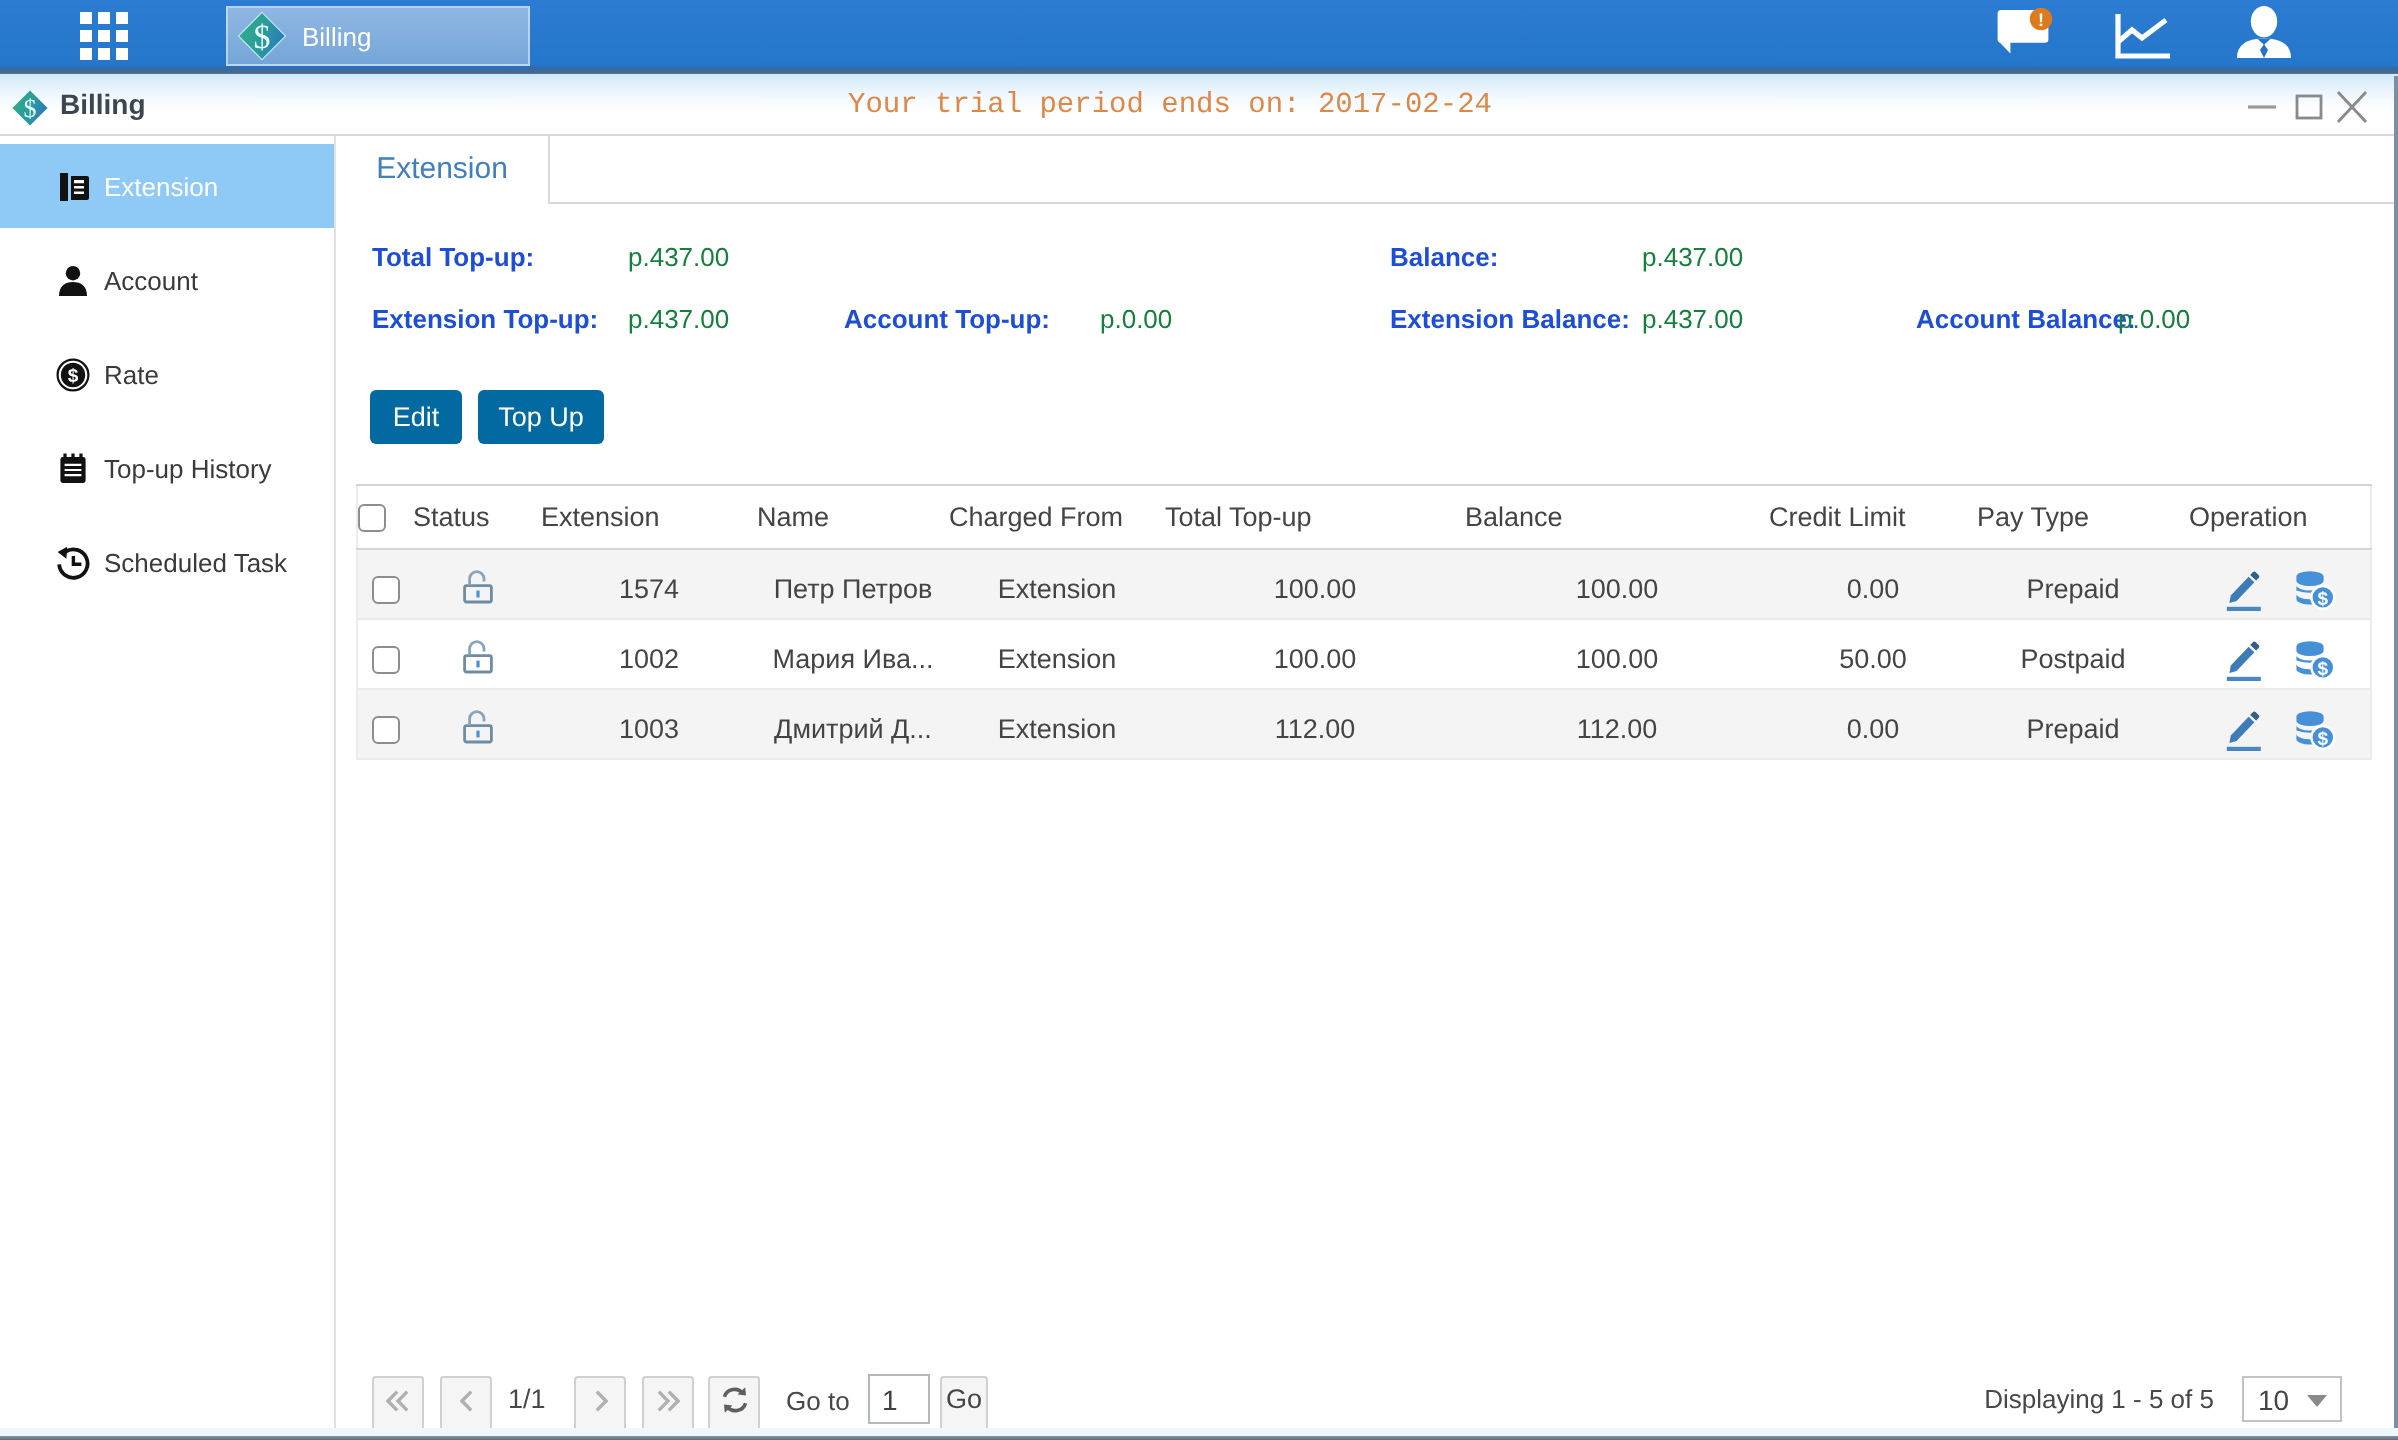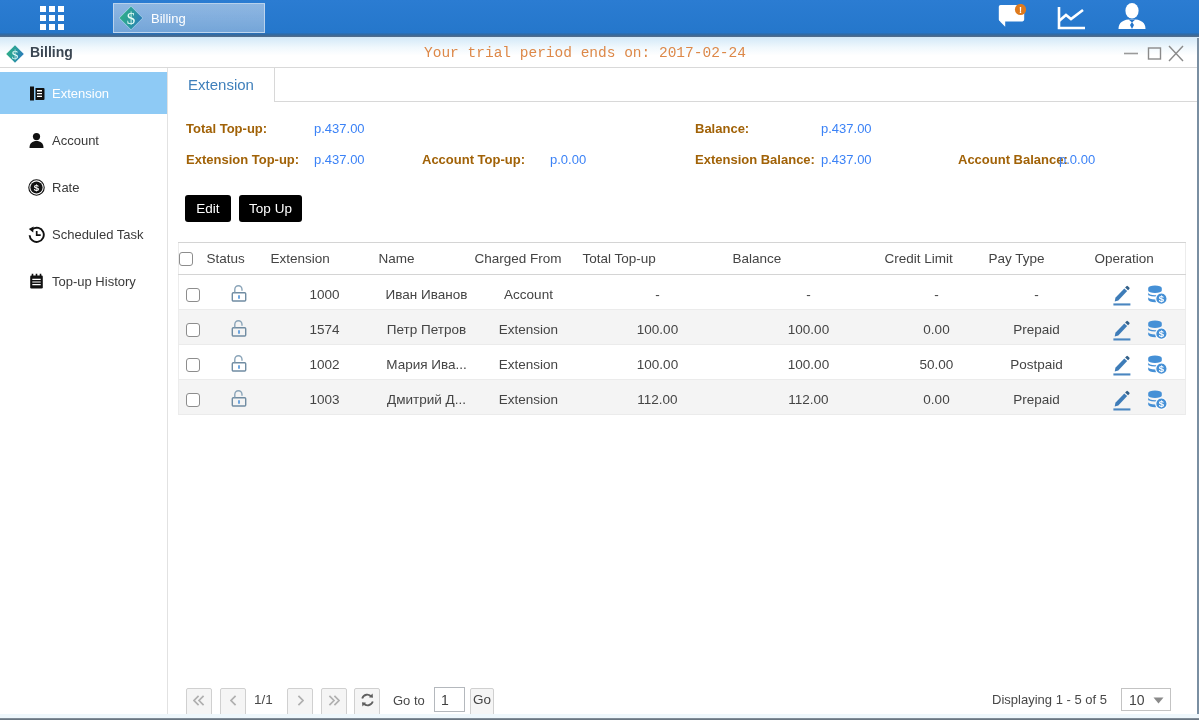--- a/index.html
+++ b/index.html
@@ -38,25 +38,25 @@
 #sidebar li.sel { background:#8ecaf5; color:#fff; }
 
 
 #tabrow { position:absolute; left:168px; top:68px; width:1031px; height:34px; }
 #tabrow .line { position:absolute; left:107px; right:0; bottom:0; height:1px; background:#d8d8d8; }
 #tabrow .tab { position:absolute; left:0; top:0; width:107px; height:34px;
   border-right:1px solid #d8d8d8; background:#fff;
   font-size:15px; color:#4080bb; text-align:center; line-height:34px; }
 
 
-.lab { position:absolute; font-weight:bold; font-size:13px; color:#a16207; white-space:nowrap; line-height:15px; }
-.val { position:absolute; font-size:13px; color:#3b82f6; white-space:nowrap; line-height:15px; }
-
-
-.btn { position:absolute; background:#000000; color:#fff; font-size:13.5px;
+.lab { position:absolute; font-weight:bold; font-size:13px; color:#1d4ed8; white-space:nowrap; line-height:15px; }
+.val { position:absolute; font-size:13px; color:#15803d; white-space:nowrap; line-height:15px; }
+
+
+.btn { position:absolute; background:#0369a1; color:#fff; font-size:13.5px;
   border-radius:3px; text-align:center; line-height:27px; height:27px; }
 
 
 #grid { position:absolute; left:178px; top:242px; width:1007px;
   border-collapse:collapse; table-layout:fixed; border-left:1px solid #ececec; border-right:1px solid #ececec; }
 #grid th { border-top:1px solid #d4d4d4; border-bottom:1px solid #d4d4d4;
   height:32px; font-size:13.5px; font-weight:normal; color:#444; text-align:left; }
 #grid td { height:35px; padding-top:5px; border-bottom:1px solid #ebebeb; font-size:13.5px;
   color:#444; text-align:center; }
 #grid tr.alt td { background:#f4f4f4; }
@@ -164,33 +164,33 @@
     <li>
         <svg class="ic" viewBox="0 0 17 17">
           <circle cx="8.5" cy="8.5" r="7.7" fill="none" stroke="#111" stroke-width="1.1"></circle>
           <circle cx="8.5" cy="8.5" r="6.1" fill="#111"></circle>
           <text x="8.5" y="11.9" font-size="9.5" font-weight="bold" fill="#fff" text-anchor="middle" font-family="Liberation Sans">$</text>
         </svg>
         <span>Rate</span>
       </li>
     <li>
         <svg class="ic" viewBox="0 0 17 17">
+          <rect x="2.2" y="2.5" width="12.6" height="13" rx="1.2" fill="#111"></rect>
+          <path d="M4.5 0.8 v3 M8.5 0.8 v3 M12.5 0.8 v3" stroke="#111" stroke-width="1.6"></path>
+          <path d="M4.3 6.4 h8.4 M4.3 9 h8.4 M4.3 11.6 h8.4" stroke="#fff" stroke-width="1.1"></path>
+        </svg>
+        <span>Top-up History</span>
+      </li>
+    <li>
+        <svg class="ic" viewBox="0 0 17 17">
           <path d="M4.6 3 a7.1 7.1 0 1 1 -3 6.2" fill="none" stroke="#111" stroke-width="1.9"></path>
           <path d="M5.6 0.4 l-4.8 2.6 4.4 3.4 z" fill="#111"></path>
           <path d="M8.7 5 v4.1 h4" stroke="#111" stroke-width="1.7" fill="none"></path>
         </svg>
         <span>Scheduled Task</span>
-      </li>
-    <li>
-        <svg class="ic" viewBox="0 0 17 17">
-          <rect x="2.2" y="2.5" width="12.6" height="13" rx="1.2" fill="#111"></rect>
-          <path d="M4.5 0.8 v3 M8.5 0.8 v3 M12.5 0.8 v3" stroke="#111" stroke-width="1.6"></path>
-          <path d="M4.3 6.4 h8.4 M4.3 9 h8.4 M4.3 11.6 h8.4" stroke="#fff" stroke-width="1.1"></path>
-        </svg>
-        <span>Top-up History</span>
       </li>
   </ul>
 </div>
 
 <div id="tabrow">
   <div class="line"></div>
   <div class="tab">Extension</div>
 </div>
 
 <div class="lab" style="left:186px; top:121px;">Total Top-up:</div>
@@ -228,38 +228,20 @@
     <th><span class="cb"></span></th>
         <th>Status</th>
         <th>Extension</th>
         <th>Name</th>
     <th>Charged From</th>
         <th>Total Top-up</th>
         <th>Balance</th>
         <th>Credit Limit</th>
     <th>Pay Type</th>
         <th style="padding-left:10px">Operation</th>
-  </tr>
-  <tr>
-    <td><span class="cb"></span></td>
-    <td><svg width="18" height="19" viewBox="0 0 18 19">
-            <use href="#lockopen"></use>
-          </svg></td>
-    <td>1000</td>
-        <td>Иван Иванов</td>
-        <td>Account</td>
-        <td>-</td>
-        <td>-</td>
-        <td>-</td>
-        <td>-</td>
-    <td class="opcell"><svg width="20" height="22" viewBox="0 0 20 22">
-            <use href="#pencil"></use>
-          </svg><svg width="21" height="20" viewBox="0 0 21 20" style="margin-left:15px">
-            <use href="#coins"></use>
-          </svg></td>
   </tr>
   <tr class="alt">
     <td><span class="cb"></span></td>
     <td><svg width="18" height="19" viewBox="0 0 18 19">
             <use href="#lockopen"></use>
           </svg></td>
     <td>1574</td>
         <td>Петр Петров</td>
         <td>Extension</td>
         <td>100.00</td>

